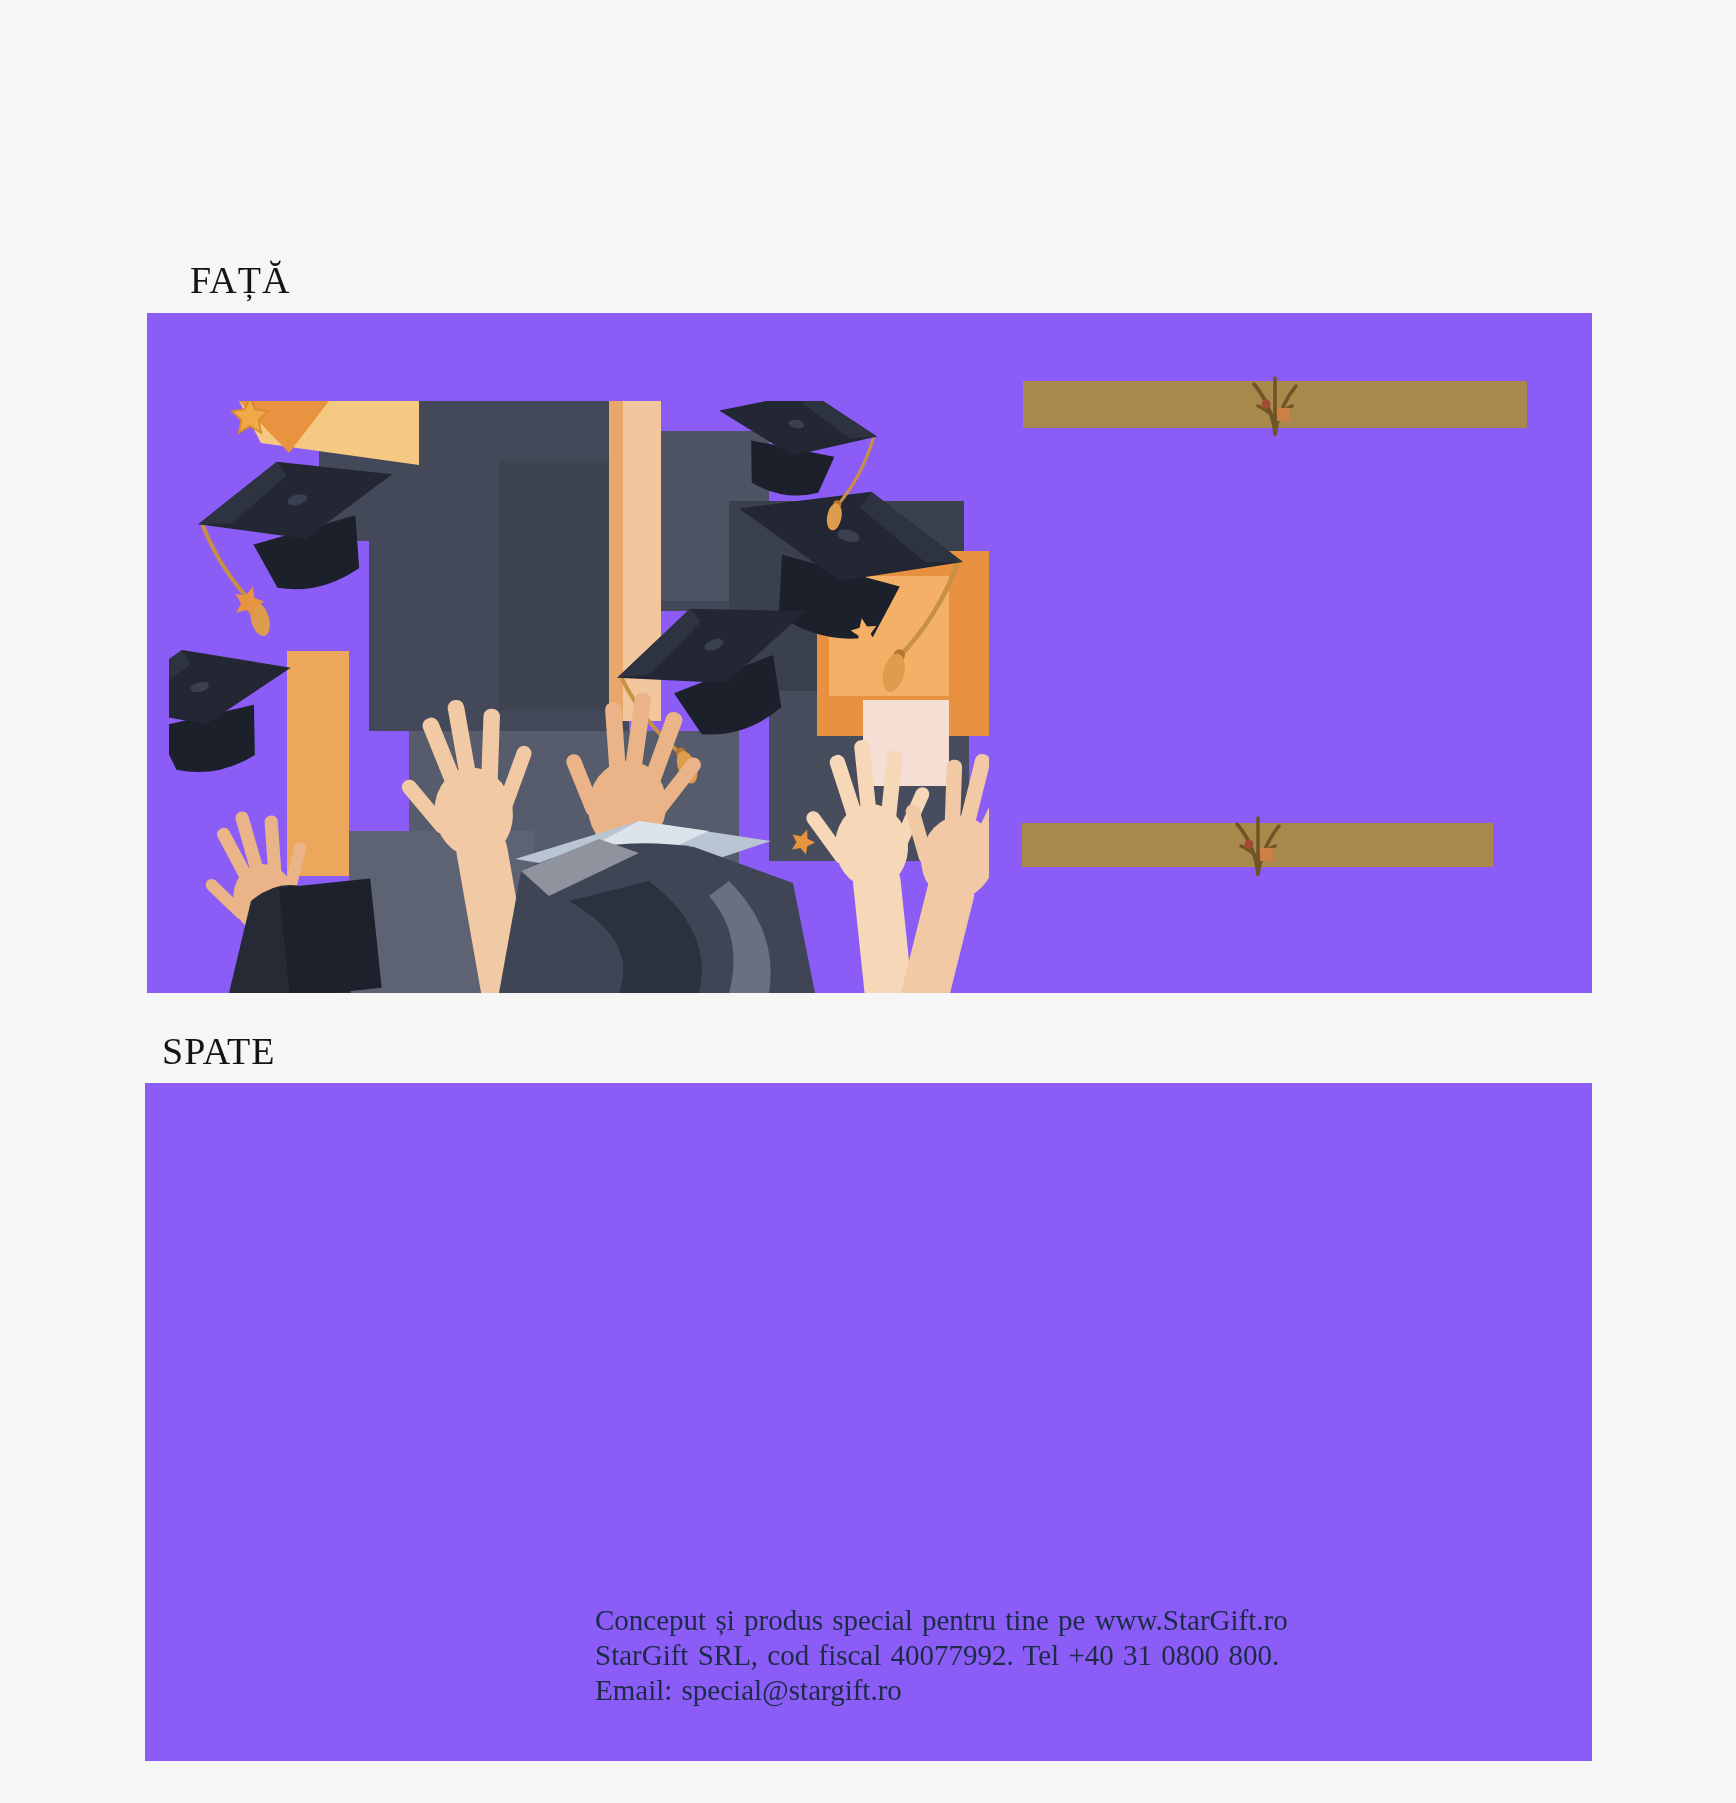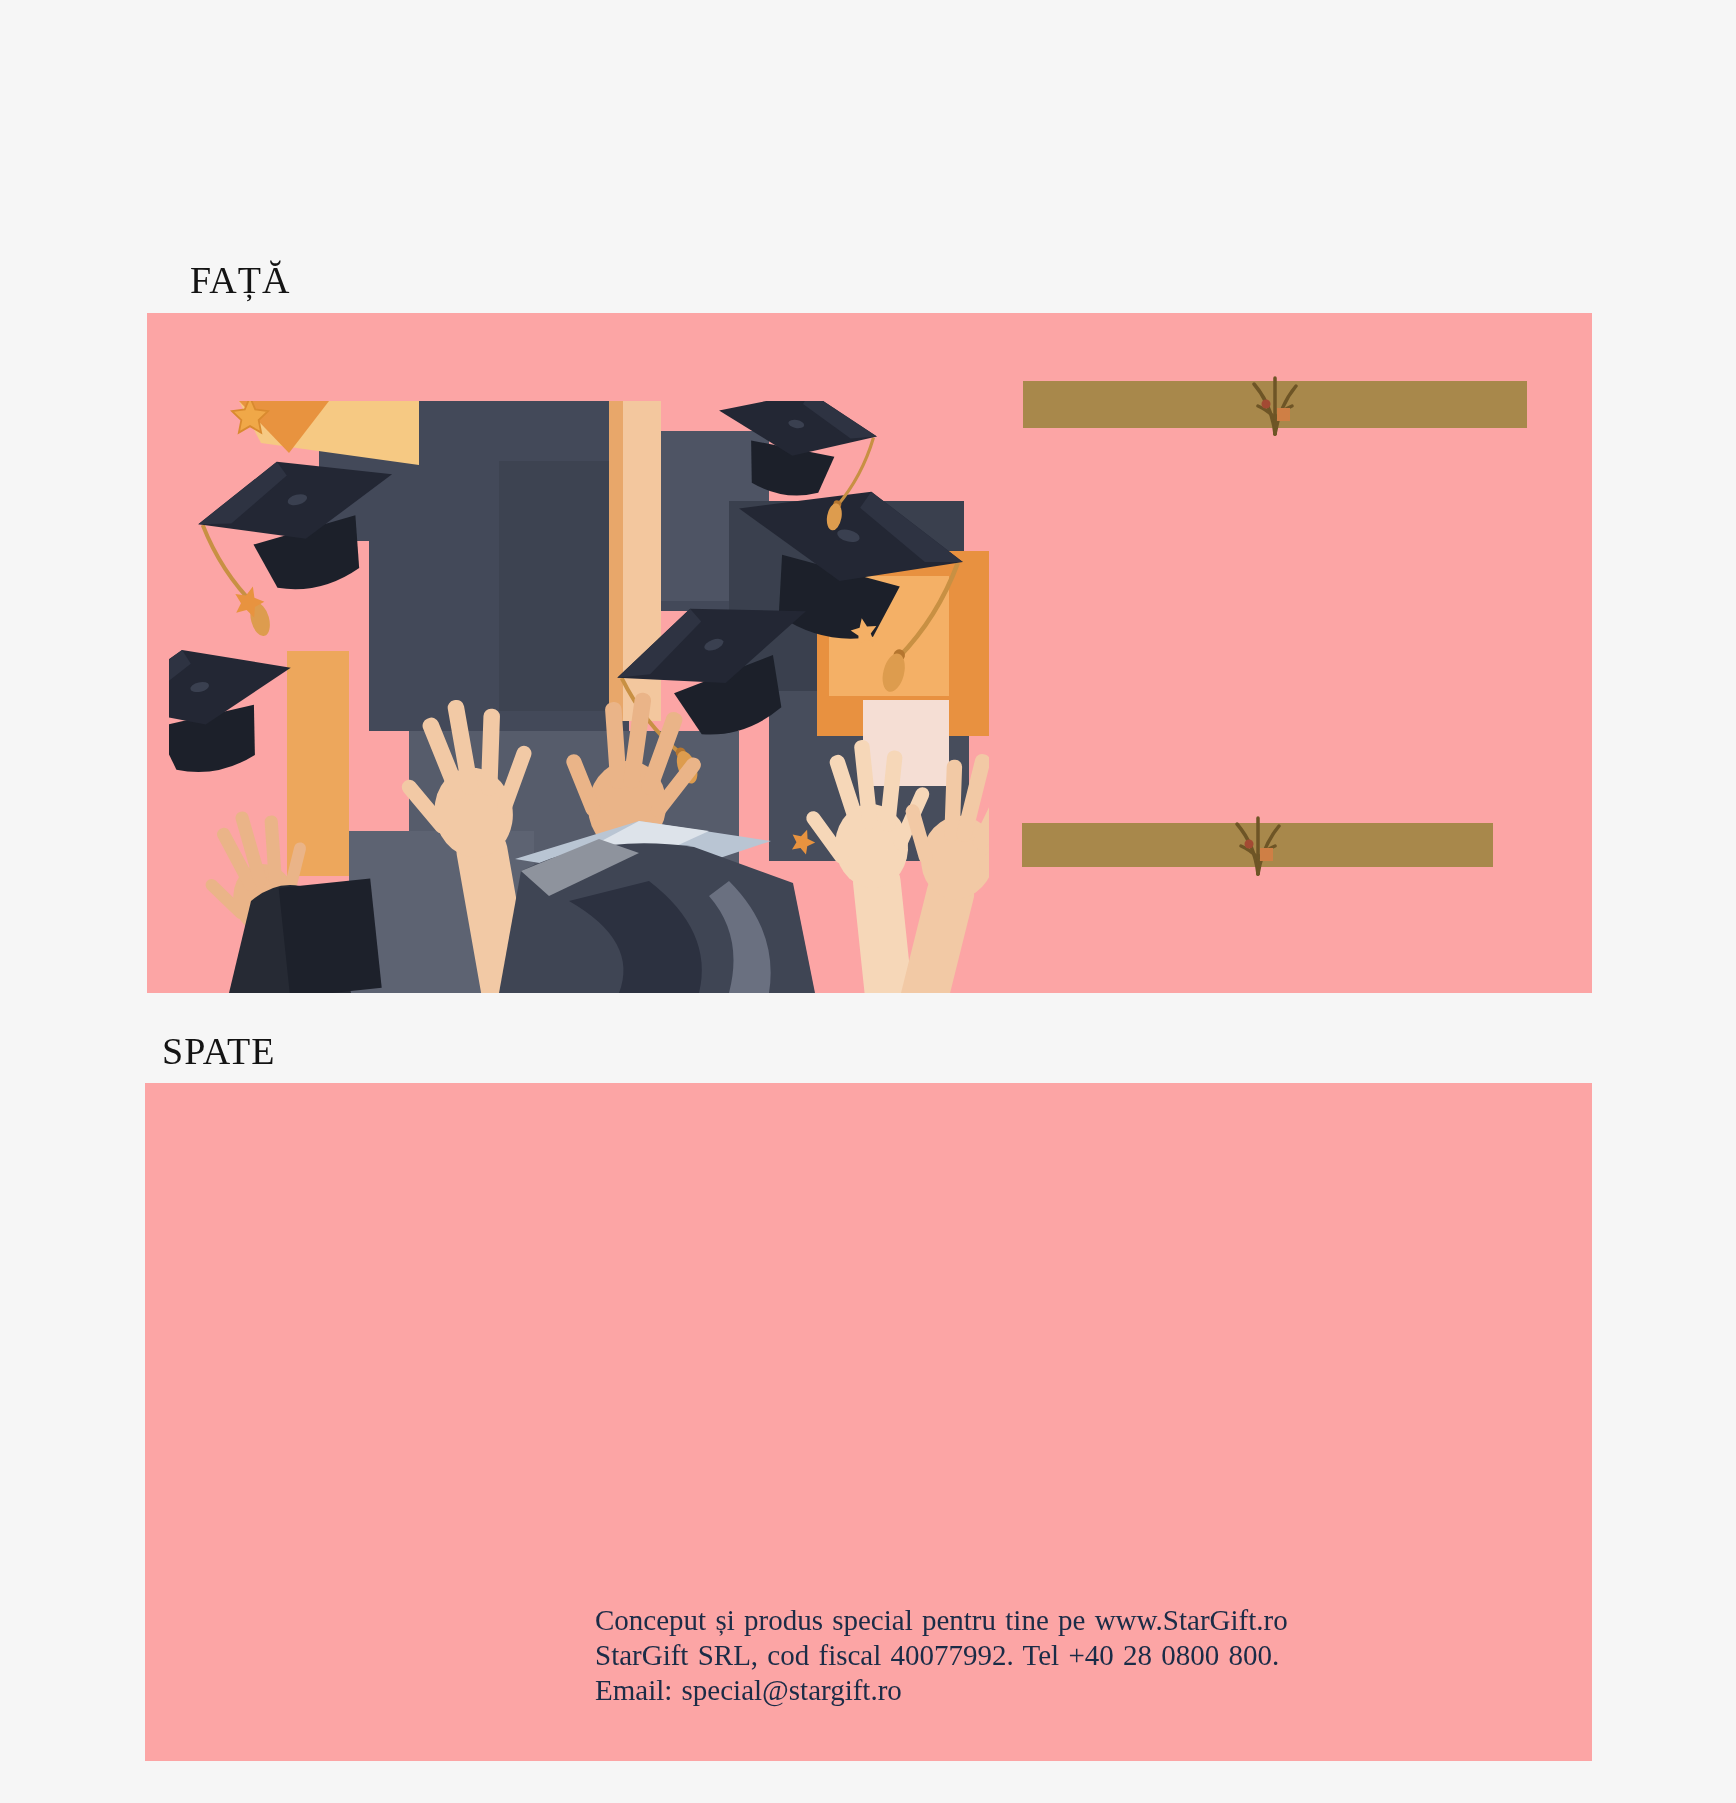--- a/index.html
+++ b/index.html
@@ -8,21 +8,21 @@
     background:#f6f6f6;
     font-family:"Liberation Serif", serif;
     position:relative;
   }
   .canvas{position:absolute;left:0;top:0;width:1736px;height:1803px;background:#f6f6f6;overflow:hidden;}
   .side-label{
     position:absolute;color:#141414;font-size:38px;letter-spacing:1px;
   }
   #label-front{left:190px;top:258px;}
   #label-back{left:162px;top:1012px;margin-top:17px;}
-  .card{position:absolute;background:#fca5a5;}
+  .card{position:absolute;background:#8b5cf6;}
   #front-card{left:147px;top:313px;width:1445px;height:680px;}
   #back-card{left:145px;top:1083px;width:1447px;height:678px;}
   .illustration{position:absolute;left:22px;top:88px;width:820px;height:592px;}
   .gold-bar{position:absolute;background:#a8884b;}
   #gold-bar-top{left:876px;top:68px;width:504px;height:47px;}
   #gold-bar-bottom{left:875px;top:510px;width:471px;height:44px;}
   .ornament{
     position:absolute;left:50%;top:50%;
     transform:translate(-50%,-50%);
     width:58px;height:62px;
@@ -137,18 +137,18 @@
         <rect x="31" y="34" width="13" height="13" fill="#cf7f45"></rect>
       </svg>
     </div>
   </div>
 
   <div class="side-label" id="label-back">SPATE</div>
 
   <div class="card" id="back-card">
     <div class="footer">
       <span class="footer-line">Conceput și produs special pentru tine pe www.StarGift.ro</span>
-      <span class="footer-line">StarGift SRL, cod fiscal 40077992. Tel +40 28 0800 800.</span>
+      <span class="footer-line">StarGift SRL, cod fiscal 40077992. Tel +40 31 0800 800.</span>
       <span class="footer-line">Email: special@stargift.ro</span>
     </div>
   </div>
 
 </div>
 
 </body></html>

